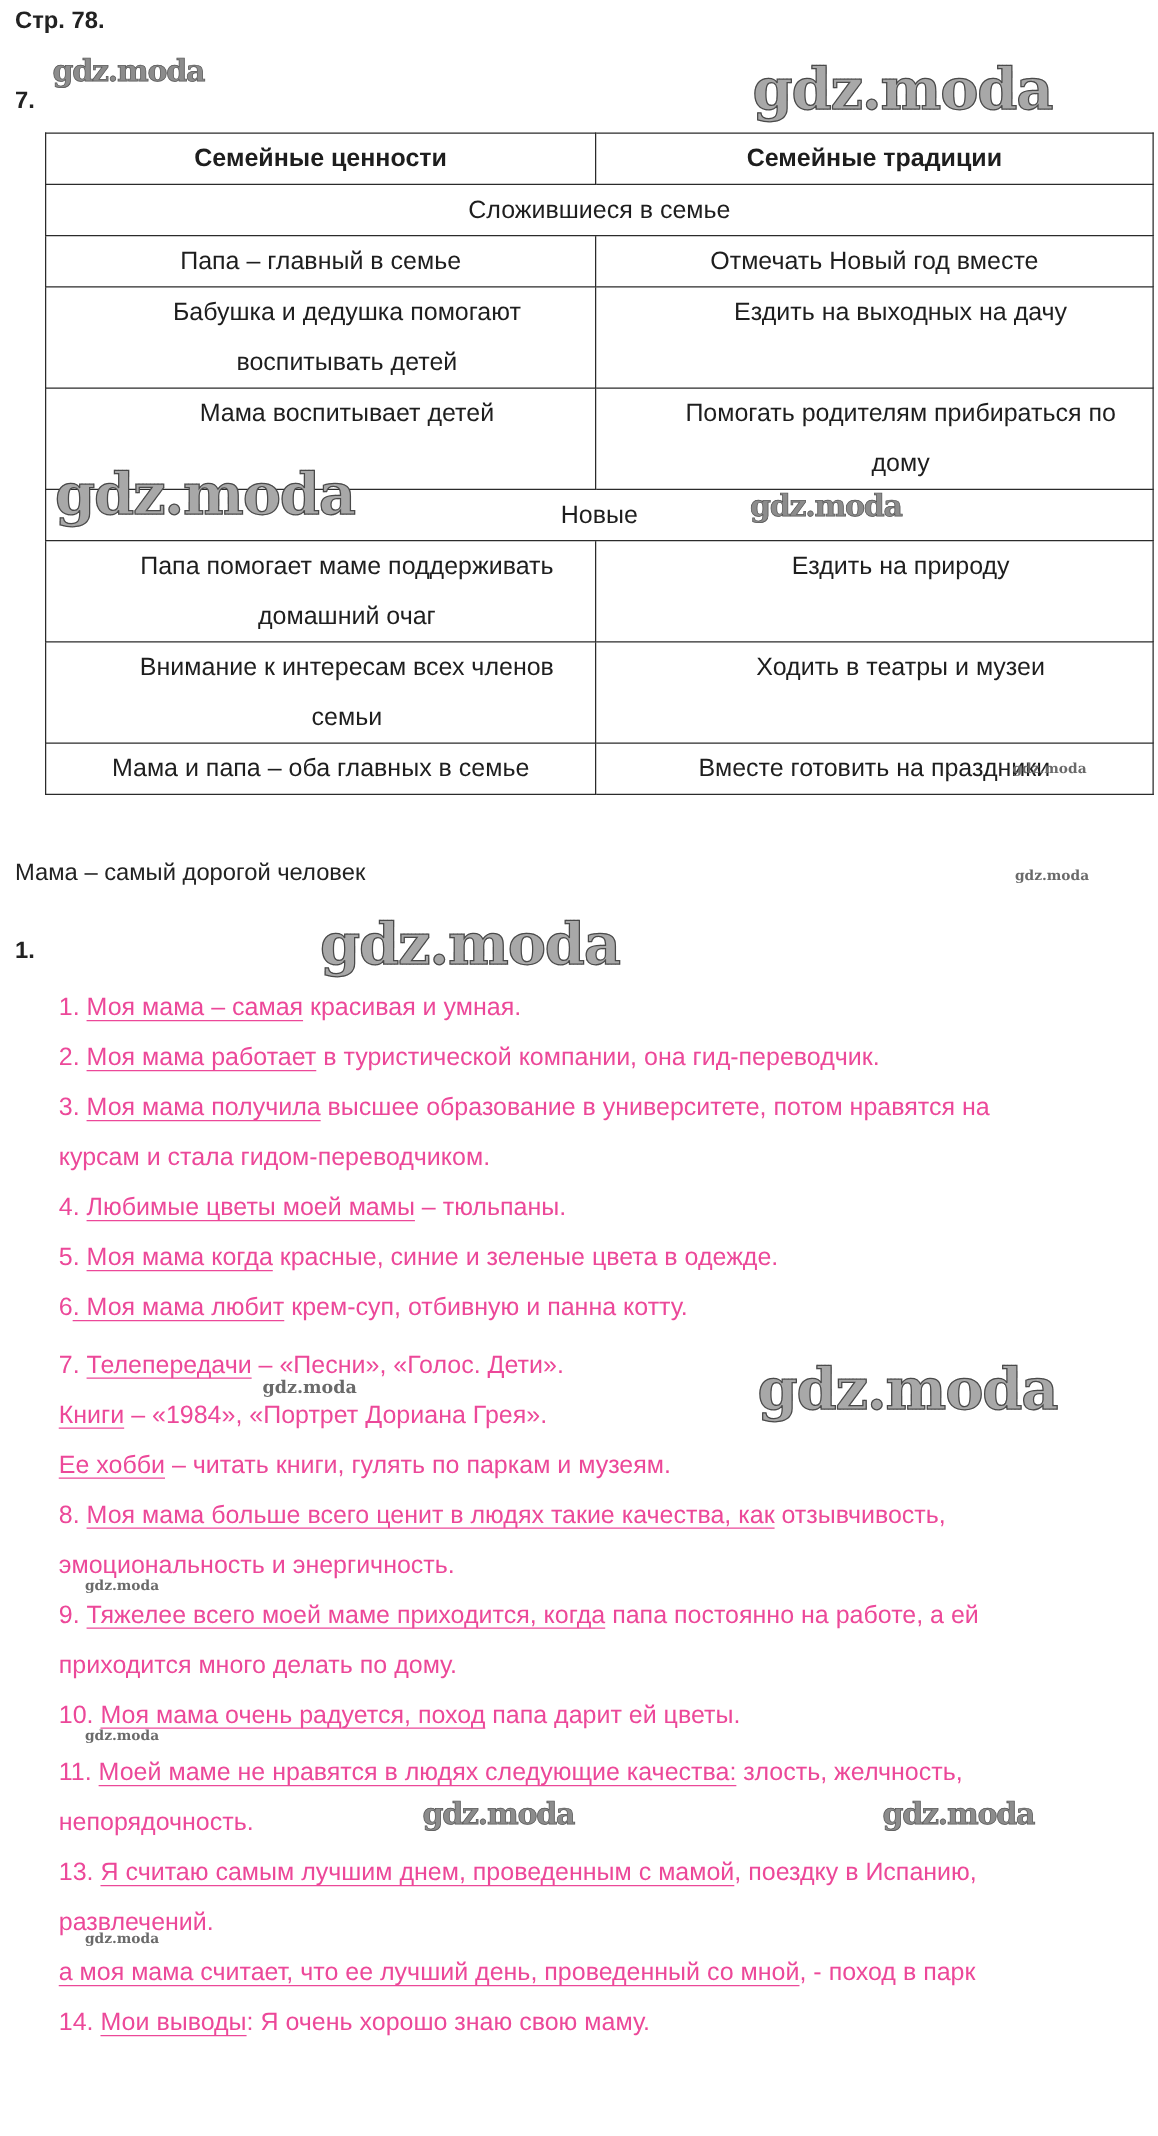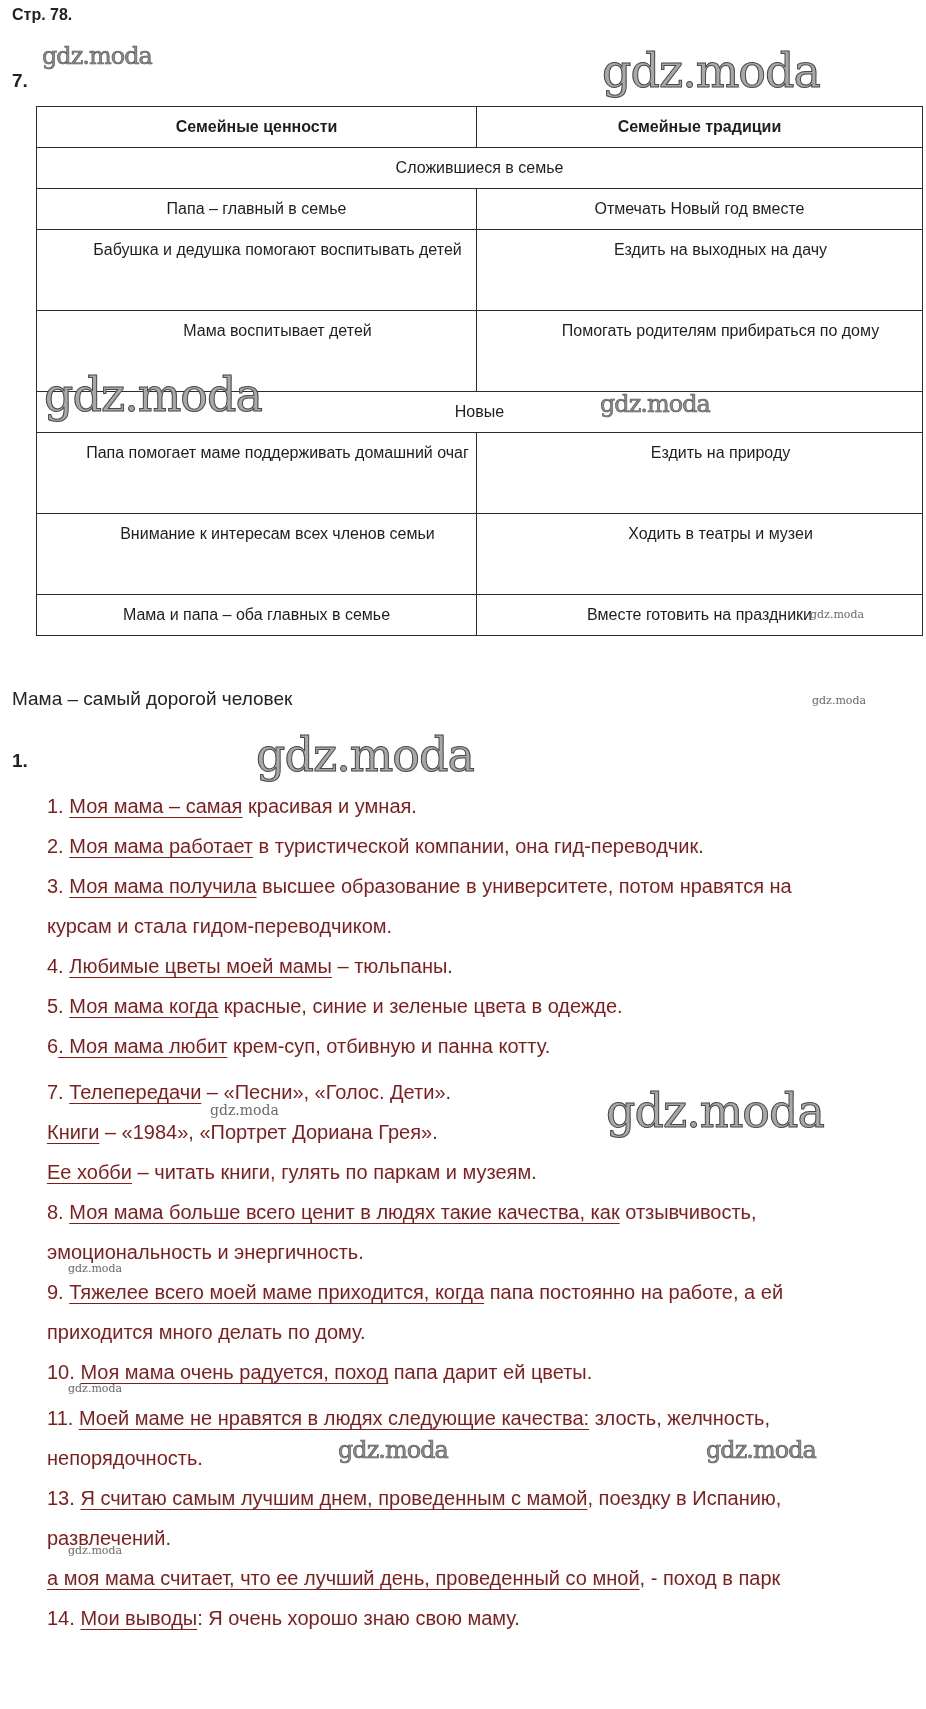--- a/index.html
+++ b/index.html
@@ -1,47 +1,47 @@
 <!DOCTYPE html>
 <html><head>
 <meta charset="utf-8">
 <style>
   html, body { margin: 0; padding: 0; background: #ffffff; }
   body { width: 926px; height: 1709px; position: relative; overflow: hidden;
          font-family: "Liberation Sans", sans-serif; color: #1e1e1e; }
   .abs { position: absolute; }
-  .page-ref { left: 12px; top: 6px; font-size: 16px; font-weight: bold; color: #222; }
+  .page-ref { left: 12px; top: 6px; font-size: 19px; font-weight: bold; color: #222; }
   .task-num { font-size: 19px; font-weight: bold; color: #222; }
   .section-title { left: 12px; top: 688px; font-size: 19px; font-weight: normal; color: #222; }
 
   
-  .wm { position: absolute; font-family: "DejaVu Serif", "Liberation Serif", serif; font-weight: normal;
+  .wm { position: absolute; font-family: "DejaVu Serif", "Liberation Serif", serif; font-weight: bold;
         color: #9a9a9a; letter-spacing: -1px; pointer-events: none; white-space: nowrap;
         -webkit-text-stroke: 1px #4a4a4a; }
   .wm.big { font-size: 46px; color: #a8a8a8;
             background-image: repeating-linear-gradient(100deg, rgba(60,60,60,.35) 0 1px, transparent 1px 3px);
             -webkit-background-clip: text; background-clip: text; }
   .wm.med { font-size: 24px; -webkit-text-stroke: 0.6px #555; color: #8c8c8c; }
   .wm.small { font-size: 14px; -webkit-text-stroke: 0; color: #6a6a6a; letter-spacing: 0; }
   .wm.tiny { font-size: 11px; -webkit-text-stroke: 0; color: #6a6a6a; letter-spacing: 0; }
 
   
   table.values { position: absolute; left: 36px; top: 106px; width: 886px; border-collapse: collapse;
-                 font-size: 16px; color: #1e1e1e; table-layout: fixed; }
+                 font-size: 20px; color: #1e1e1e; table-layout: fixed; }
   table.values td, table.values th { border: 1.3px solid #2b2b2b; text-align: center; vertical-align: top;
                  line-height: 40px; padding: 0 6px; }
   table.values th { font-weight: bold; height: 40px; }
   table.values col.c1 { width: 440px; }
   table.values col.c2 { width: 446px; }
   tr.sec td { height: 40px; }
   tr.r1 td { height: 40px; }
   tr.r2 td { height: 80px; padding-left: 48px; }
 
   
-  .list { position: absolute; left: 47px; top: 786px; width: 870px; font-size: 20px; line-height: 40px; color: #7f1d1d; }
+  .list { position: absolute; left: 47px; top: 786px; width: 870px; font-size: 20px; line-height: 40px; color: #ec4899; }
   .list .line { white-space: nowrap; height: 40px; }
   .u { text-decoration: underline; text-decoration-thickness: 1px; text-underline-offset: 4px; }
 </style>
 </head>
 <body>
 
 <div class="abs page-ref">Стр. 78.</div>
 <div class="abs task-num" style="left:12px; top:70px;">7.</div>
 
 <div class="wm med" style="left:42px; top:42px;">gdz.moda</div>

